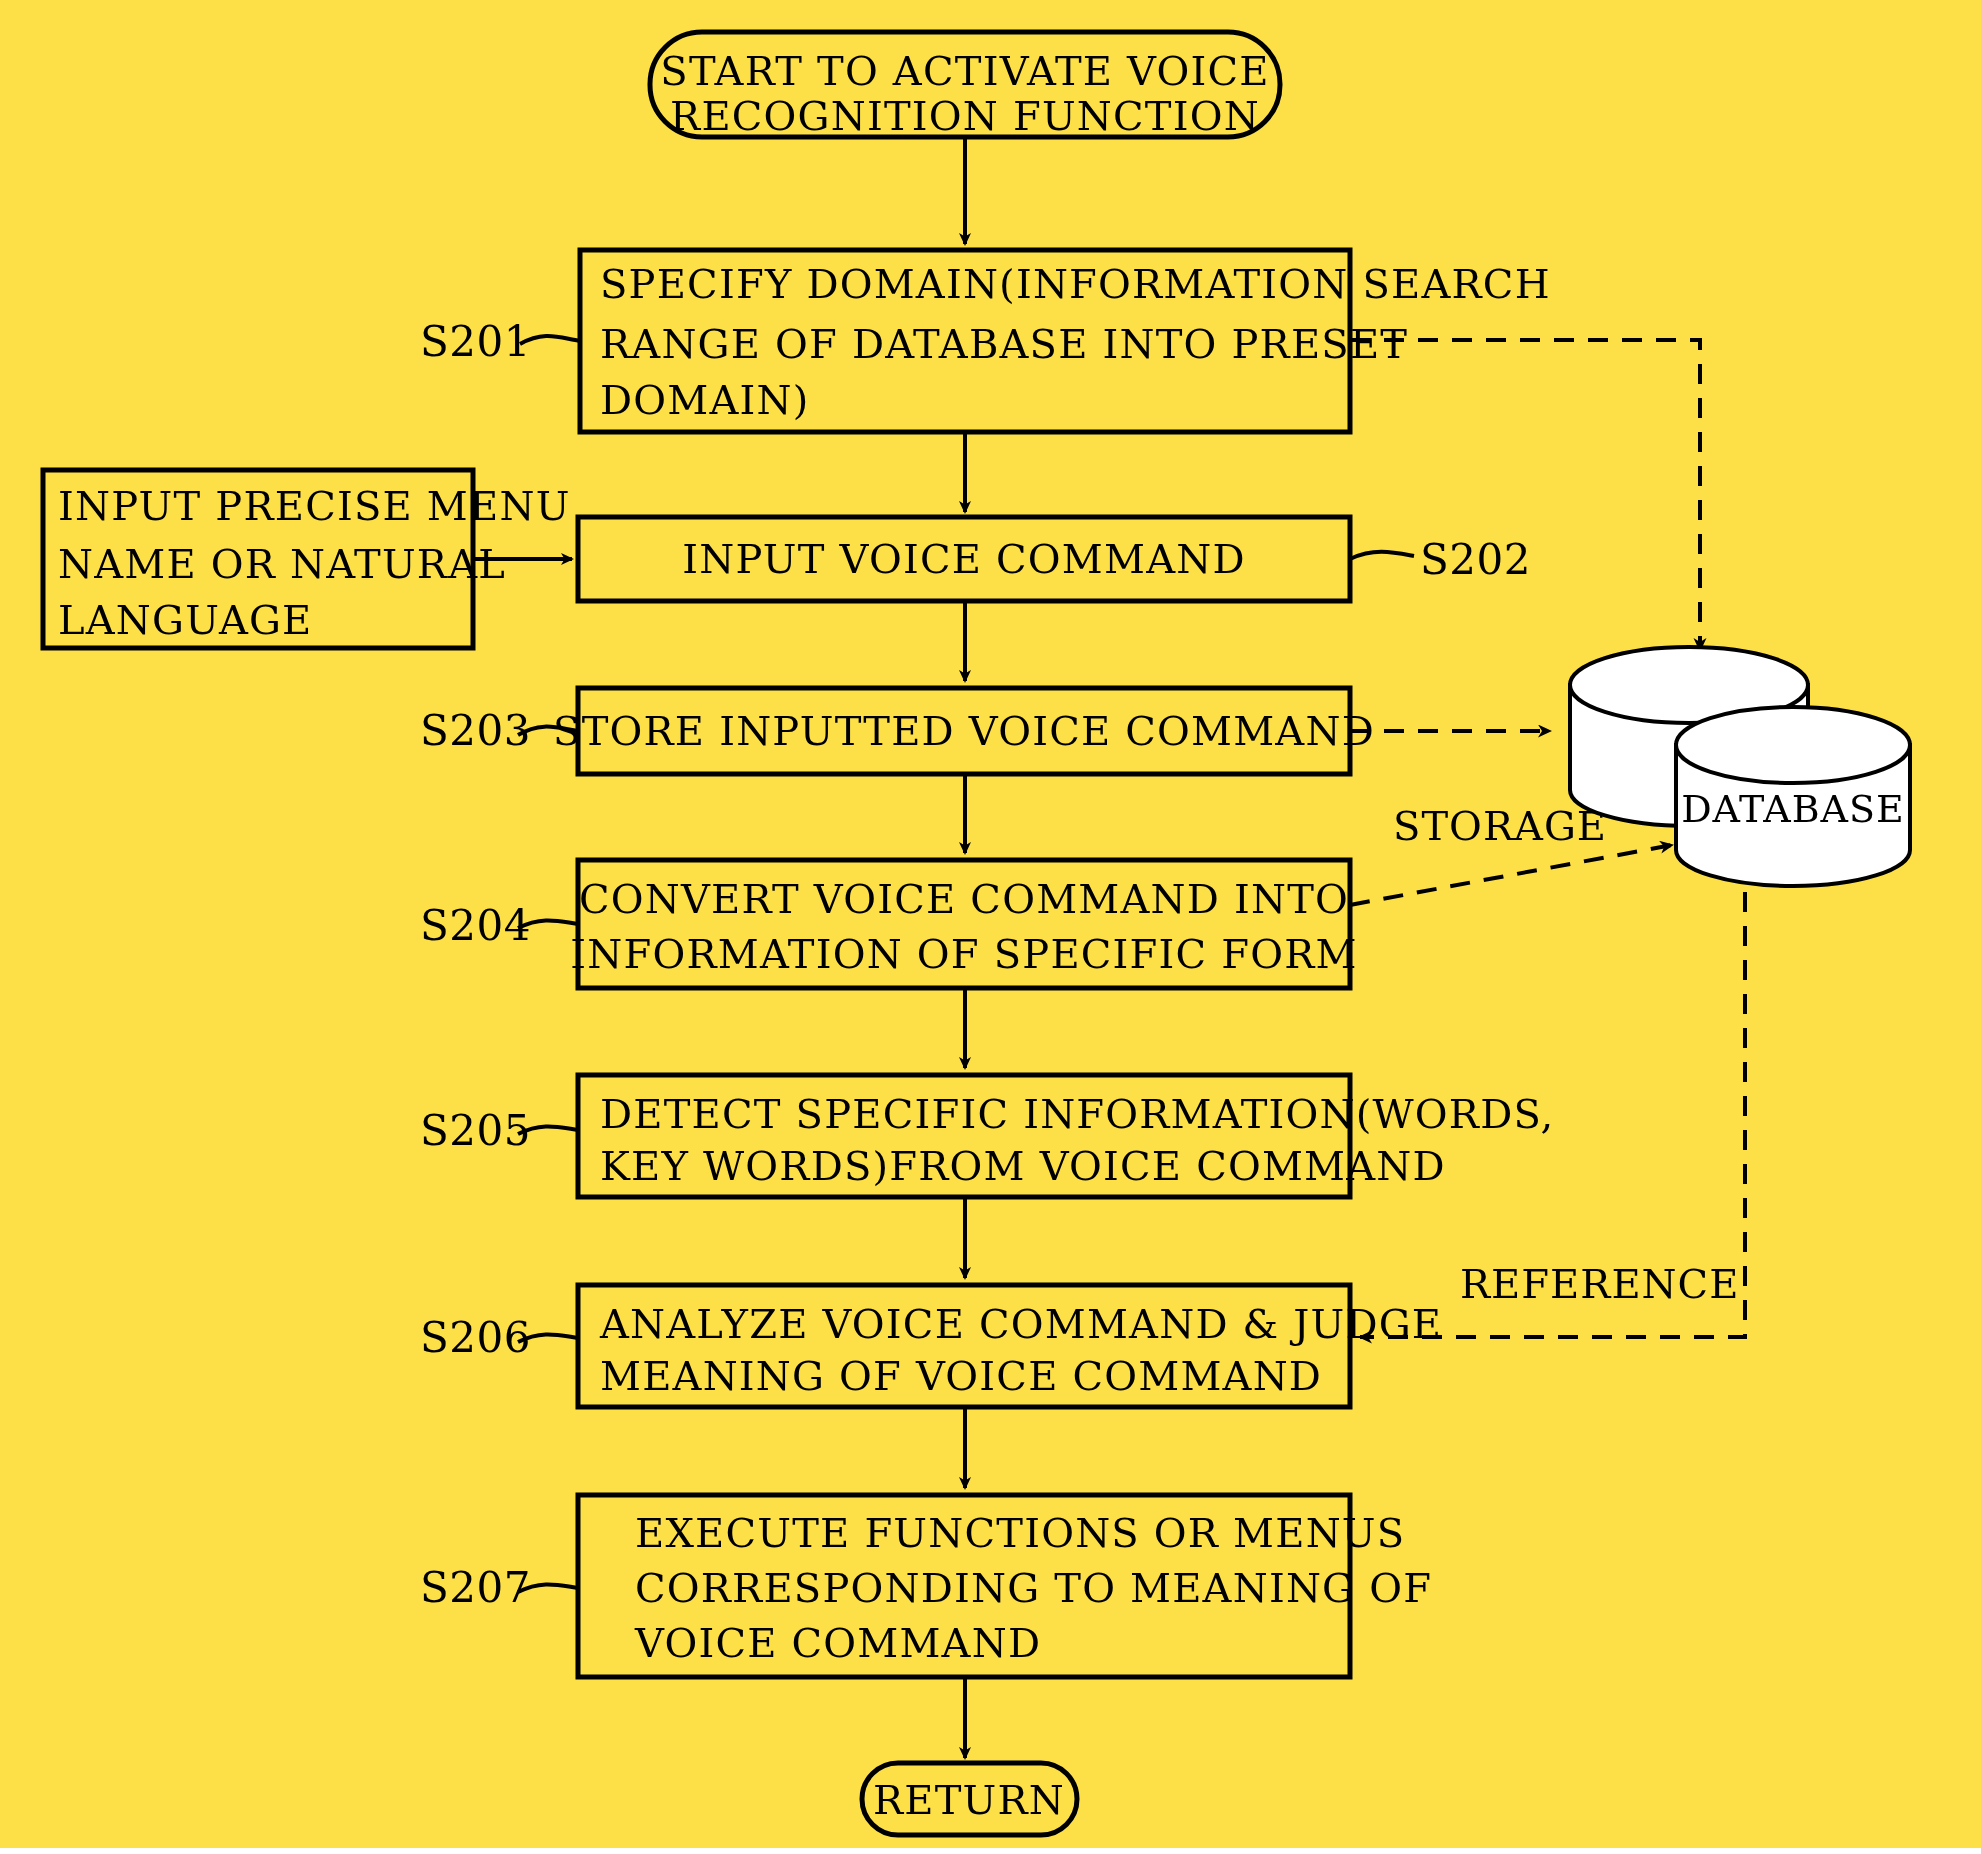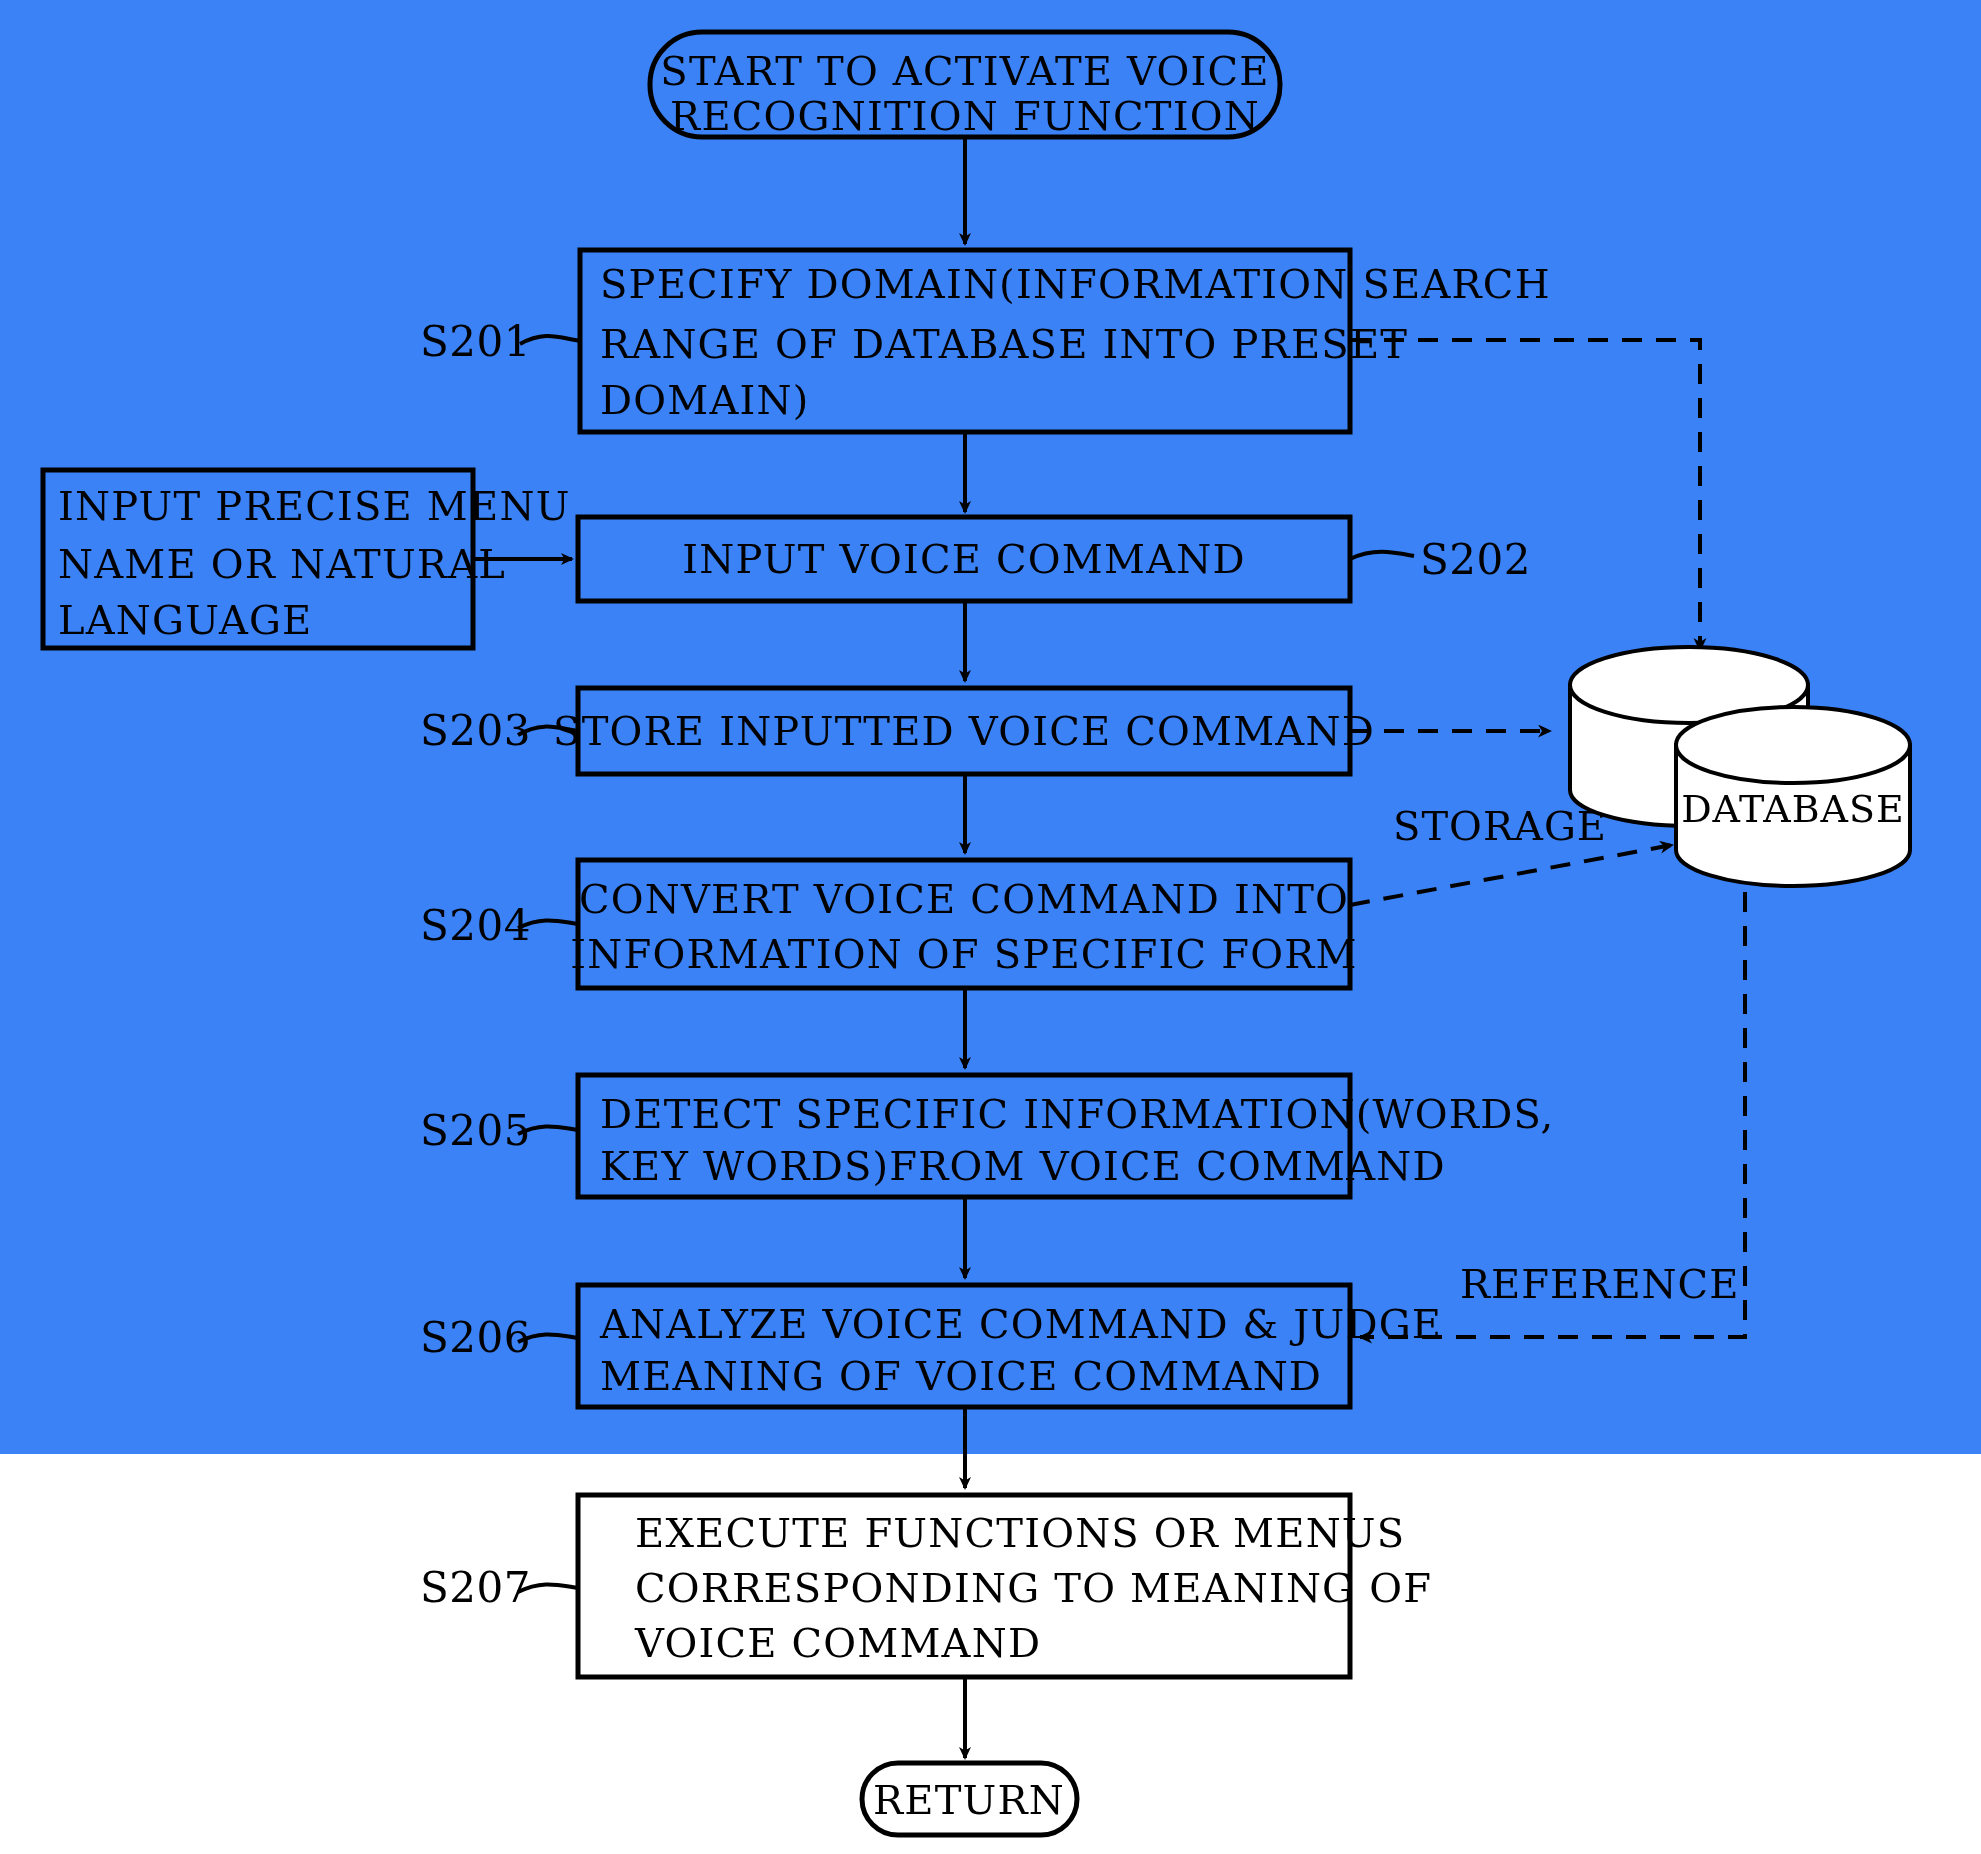--- a/index.html
+++ b/index.html
@@ -3,21 +3,21 @@
 <meta charset="utf-8">
 <title>Voice Recognition Flowchart</title>
 <style>
   html,body{margin:0;padding:0;background:#ffffff;}
   body{
     width:1981px;height:1854px;
     font-family:"DejaVu Serif", serif;
     color:#000;
     overflow:hidden;
   }
-  #sheet{position:relative;width:1981px;height:1454px;background:#3b82f6;}
+  #sheet{position:relative;width:1981px;height:1848px;background:#fde047;}
   svg{position:absolute;top:0;left:0;width:1981px;height:1854px;}
   text{font-family:"DejaVu Serif", serif;fill:#000;}
   .boxtxt{font-size:40px;letter-spacing:1.2px;}
   .steptxt{font-size:42px;letter-spacing:0.5px;}
   .annot{font-size:40px;letter-spacing:1px;}
   .dbtxt{font-size:38px;letter-spacing:1px;}
   .solid{fill:none;stroke:#000;stroke-width:5;}
   .thin{fill:none;stroke:#000;stroke-width:4;}
   .cyl{fill:#fff;stroke:#000;stroke-width:4;}
   .dash{fill:none;stroke:#000;stroke-width:4;stroke-dasharray:20 14;}

